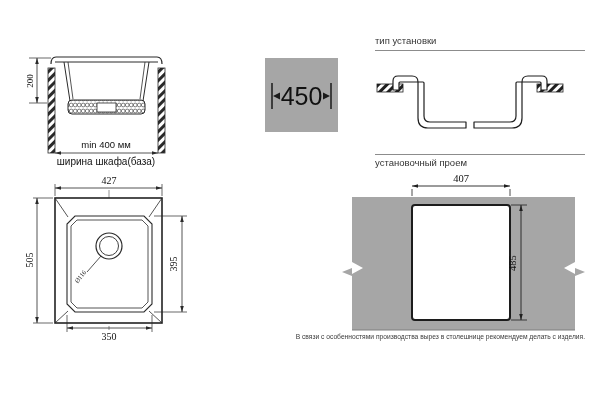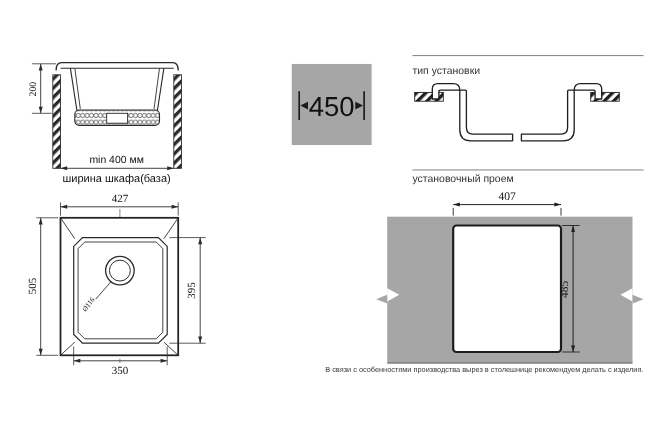--- a/index.html
+++ b/index.html
@@ -67,21 +67,21 @@
   <svg class="abs" style="left:265px;top:58px;" width="73" height="74" viewBox="0 0 73 74">
     <rect x="0" y="0" width="73" height="74" fill="#a6a6a6"></rect>
     <line x1="7" y1="25" x2="7" y2="51" stroke="#1a1a1a" stroke-width="1.5"></line>
     <line x1="66" y1="25" x2="66" y2="51" stroke="#1a1a1a" stroke-width="1.5"></line>
     <polygon points="8,38 15,34.5 15,41.5" fill="#1a1a1a"></polygon>
     <polygon points="65,38 58,34.5 58,41.5" fill="#1a1a1a"></polygon>
     <text class="badge-num" x="36.5" y="47" text-anchor="middle" font-size="25" fill="#1a1a1a">450</text>
   </svg>
 
   <div class="abs rule" style="left:375px;top:50px;width:210px;"></div>
-  <div class="abs heading" style="left:375px;top:60px;">тип установки</div>
+  <div class="abs heading" style="left:375px;top:36px;">тип установки</div>
 
   <svg class="abs" style="left:374px;top:70px;" width="212" height="82" viewBox="0 0 212 82">
     <defs>
       <pattern id="hatchB" width="6" height="6" patternUnits="userSpaceOnUse" patternTransform="rotate(45)">
         <rect width="6" height="6" fill="#ffffff"></rect>
         <rect width="3" height="6" fill="#1f1f1f"></rect>
       </pattern>
       <path id="sinkHalf" d="M19,20 L19,11 Q19,6 24,6 L38,6 Q44,6 44,12 L44,48 Q44,58 54,58 L92,58 L92,52 L56,52 Q50,52 50,46 L50,13 Q50,12 49,12 L26,12 Q25,12 25,13 L25,20 Z"></path>
     </defs>
     <rect x="3" y="14" width="26" height="8" fill="url(#hatchB)" stroke="#1f1f1f" stroke-width="0.8"></rect>

